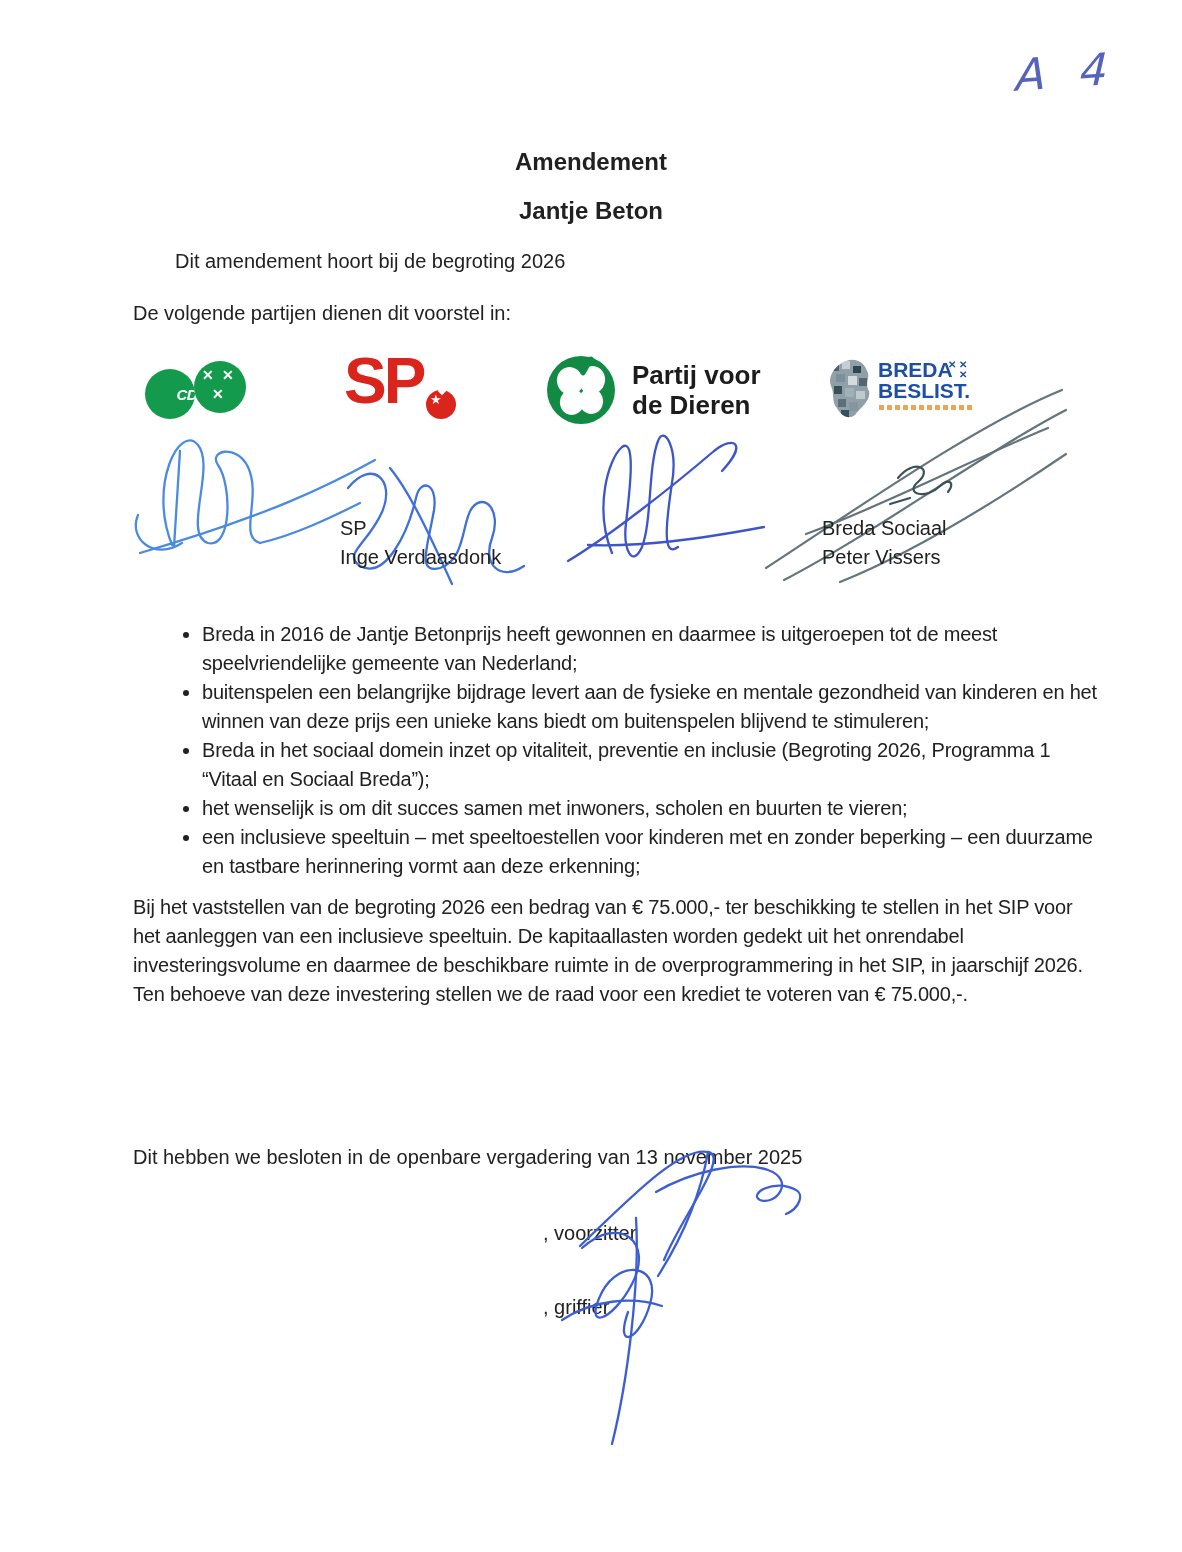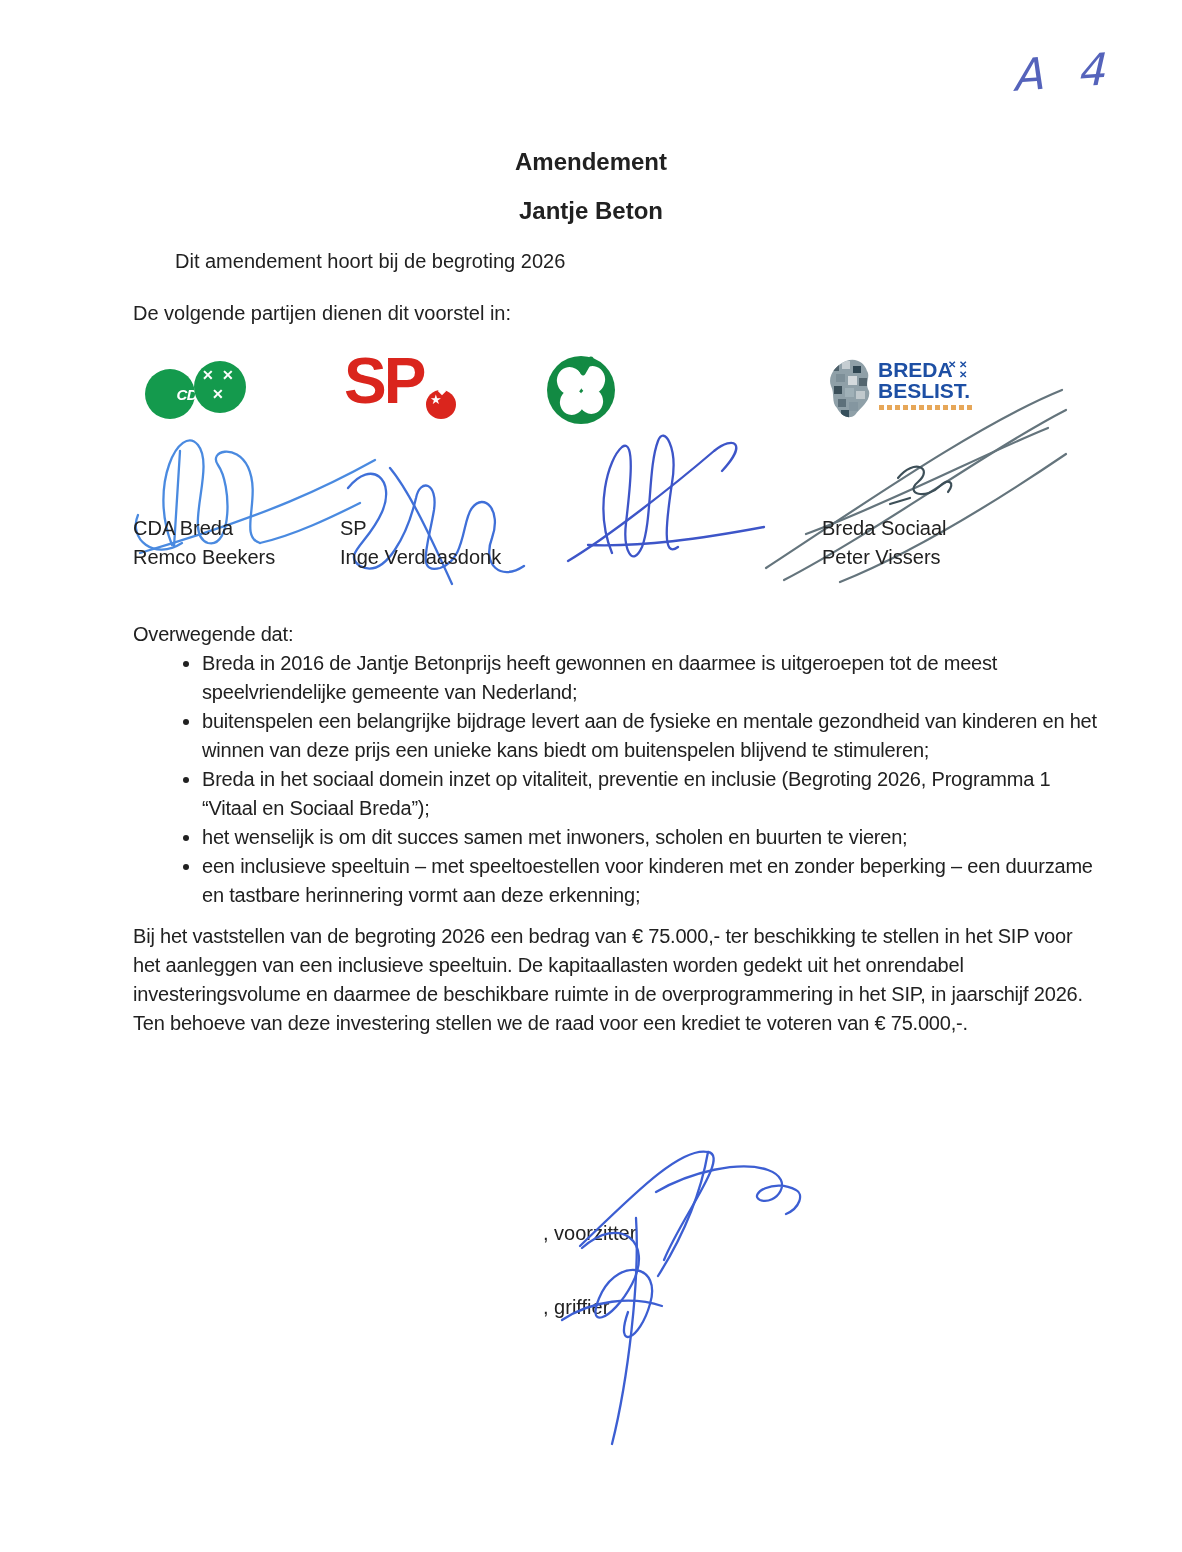--- a/index.html
+++ b/index.html
@@ -116,20 +116,24 @@
   </div>
 
   <svg class="abs logo-pvdd-mark" width="72" height="72" viewBox="0 0 72 72">
     <circle cx="36" cy="36" r="34" fill="#128a43"></circle>
     <ellipse cx="25" cy="27" rx="13" ry="14" fill="#fff" transform="rotate(-18 25 27)"></ellipse>
     <ellipse cx="47" cy="26" rx="13" ry="14" fill="#fff" transform="rotate(18 47 26)"></ellipse>
     <ellipse cx="27" cy="48" rx="12" ry="13" fill="#fff" transform="rotate(14 27 48)"></ellipse>
     <ellipse cx="46" cy="47" rx="12" ry="13" fill="#fff" transform="rotate(-14 46 47)"></ellipse>
     <path d="M32 7 L38 19 L46 5" stroke="#128a43" stroke-width="5" fill="none" stroke-linecap="round" stroke-linejoin="round"></path>
   </svg>
+  <div class="abs pvdd-text">
+    <div>Partij voor</div>
+    <div>de Dieren</div>
+  </div>
 
   <div class="abs logo-bb">
     <svg class="bb-map" width="46" height="62" viewBox="0 0 46 62">
       <defs>
           <clipPath id="bbclip">
         <path d="M20 3 C30 -1 39 5 41 13 C45 19 38 25 43 33 C45 43 35 49 29 57 C23 62 15 58 11 50 C5 44 9 36 5 28 C1 18 10 7 20 3 Z"></path>
       </clipPath>
         </defs>
       <g clip-path="url(#bbclip)">
         <rect x="0" y="0" width="46" height="62" fill="#8fa0a8"></rect>
@@ -188,45 +192,41 @@
     <g stroke="#64747c" stroke-width="2.2">
       <path d="M18 186 C110 126 230 42 314 8"></path>
       <path d="M36 198 C128 150 244 66 318 28"></path>
       <path d="M58 152 C140 122 236 72 300 46"></path>
       <path d="M92 200 C172 168 262 110 318 72"></path>
       <path d="M150 96 C166 76 186 86 170 100 C156 112 178 118 192 104 C200 96 208 100 200 110" stroke="#3d4f58"></path>
       <path d="M142 122 L162 116" stroke="#3d4f58"></path>
     </g>
   </svg>
 
-  <div class="abs party-block party-col-0">
-    <div>CDA Breda</div>
-    <div>Remco Beekers</div>
-  </div>
   <div class="abs party-block party-col-1">
     <div>SP</div>
     <div>Inge Verdaasdonk</div>
   </div>
   <div class="abs party-block party-col-3">
     <div>Breda Sociaal</div>
     <div>Peter Vissers</div>
   </div>
 
   <div class="abs body-col">
-    <h3>Overwegende dat:</h3>
     <ul class="bullets">
       <li>Breda in 2016 de Jantje Betonprijs heeft gewonnen en daarmee is uitgeroepen tot de meest speelvriendelijke gemeente van Nederland;</li>
       <li>buitenspelen een belangrijke bijdrage levert aan de fysieke en mentale gezondheid van kinderen en het winnen van deze prijs een unieke kans biedt om buitenspelen blijvend te stimuleren;</li>
       <li>Breda in het sociaal domein inzet op vitaliteit, preventie en inclusie (Begroting 2026, Programma 1 “Vitaal en Sociaal Breda”);</li>
       <li>het wenselijk is om dit succes samen met inwoners, scholen en buurten te vieren;</li>
       <li>een inclusieve speeltuin – met speeltoestellen voor kinderen met en zonder beperking – een duurzame en tastbare herinnering vormt aan deze erkenning;</li>
     </ul>
     <p class="decision-text">Bij het vaststellen van de begroting 2026 een bedrag van € 75.000,- ter beschikking te stellen in het SIP voor het aanleggen van een inclusieve speeltuin. De kapitaallasten worden gedekt uit het onrendabel investeringsvolume en daarmee de beschikbare ruimte in de overprogrammering in het SIP, in jaarschijf 2026. Ten behoeve van deze investering stellen we de raad voor een krediet te voteren van € 75.000,-.</p>
   </div>
 
+  <div class="abs closing-line">Dit hebben we besloten in de openbare vergadering van 13 november 2025</div>
 
   <div class="abs role-chair">, voorzitter</div>
   <div class="abs role-clerk">, griffier</div>
 
   <svg class="abs sig" style="left:560px; top:1128px;" width="250" height="150" viewBox="0 0 250 150">
     <g stroke="#3c5ed2" stroke-width="2.3">
       <path d="M20 118 C70 70 120 18 148 24 C170 28 122 88 104 132"></path>
       <path d="M96 64 C130 44 180 32 208 42 C236 52 216 78 200 72 C188 66 214 50 236 62 C244 66 240 80 226 86"></path>
       <path d="M148 24 C140 70 122 110 98 148"></path>
     </g>

